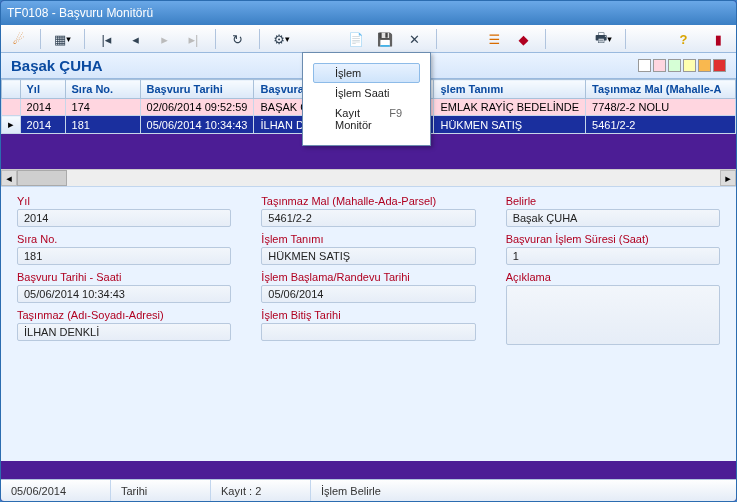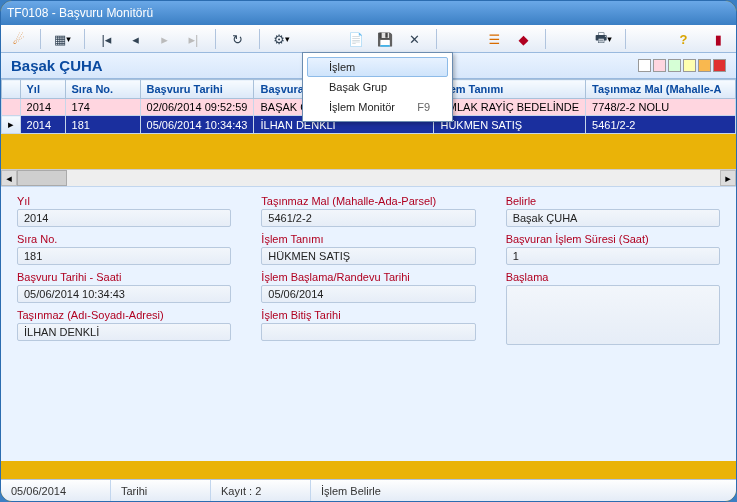--- a/index.html
+++ b/index.html
@@ -11,23 +11,23 @@
     width: 737px;
     height: 502px;
     overflow: hidden;
     position: relative;
   }
   .window {
     position: absolute;
     top: 0; left: 0;
     width: 737px;
     height: 502px;
-    background: #eab308;
+    background: #4c1d95;
     border: 1px solid #2b6cb0;
-    border-radius: 12px;
+    border-radius: 4px;
     overflow: hidden;
   }
   .titlebar {
     height: 24px;
     background: linear-gradient(#6aa8e8, #3b7fc4);
     color: #fff;
     font-size: 12px;
     padding-left: 6px;
     display: flex;
     align-items: center;
@@ -145,26 +145,26 @@
     align-items: center;
     font-size: 11px;
     color: #333;
   }
   .sb-cell { padding: 0 10px; border-right: 1px solid #c2d6ee; height: 100%; display: flex; align-items: center; }
 
   .dropdown {
     position: absolute;
     top: 52px;
     left: 302px;
-    width: 151px;
+    width: 129px;
     background: #fff;
     border: 1px solid #6b8cb0;
     box-shadow: 2px 2px 4px rgba(0,0,0,0.25);
     z-index: 100;
-    padding: 4px;
+    padding: 10px;
   }
   .dd-item {
     padding: 4px 18px 4px 22px;
     font-size: 11px;
     color: #222;
     cursor: pointer;
     display: flex;
     justify-content: space-between;
   }
   .dd-item:hover, .dd-item.hl {
@@ -353,41 +353,41 @@
     <div>
       <div class="field">
         <div class="lbl">Belirle</div>
         <div class="val">Başak ÇUHA</div>
       </div>
       <div class="field">
         <div class="lbl">Başvuran İşlem Süresi (Saat)</div>
         <div class="val">1</div>
       </div>
       <div class="field">
-        <div class="lbl">Başlama</div>
+        <div class="lbl">Açıklama</div>
         <div class="val tall"></div>
       </div>
     </div>
   </div>
 
   <div class="statusbar">
     <div class="sb-cell" style="width:110px">05/06/2014</div>
     <div class="sb-cell" style="width:100px">Tarihi</div>
     <div class="sb-cell" style="width:100px">Kayıt : 2</div>
     <div class="sb-cell" style="flex:1;border-right:none">İşlem Belirle</div>
   </div>
 
 </div>
 
 <div class="dropdown">
   <div class="dd-item hl">
     <span>İşlem</span>
     <span class="dd-key"></span>
   </div>
   <div class="dd-item">
-    <span>Başak Grup</span>
+    <span>İşlem Saati</span>
     <span class="dd-key"></span>
   </div>
   <div class="dd-item">
-    <span>İşlem Monitör</span>
+    <span>Kayıt Monitör</span>
     <span class="dd-key">F9</span>
   </div>
 </div>
 
 </body></html>

